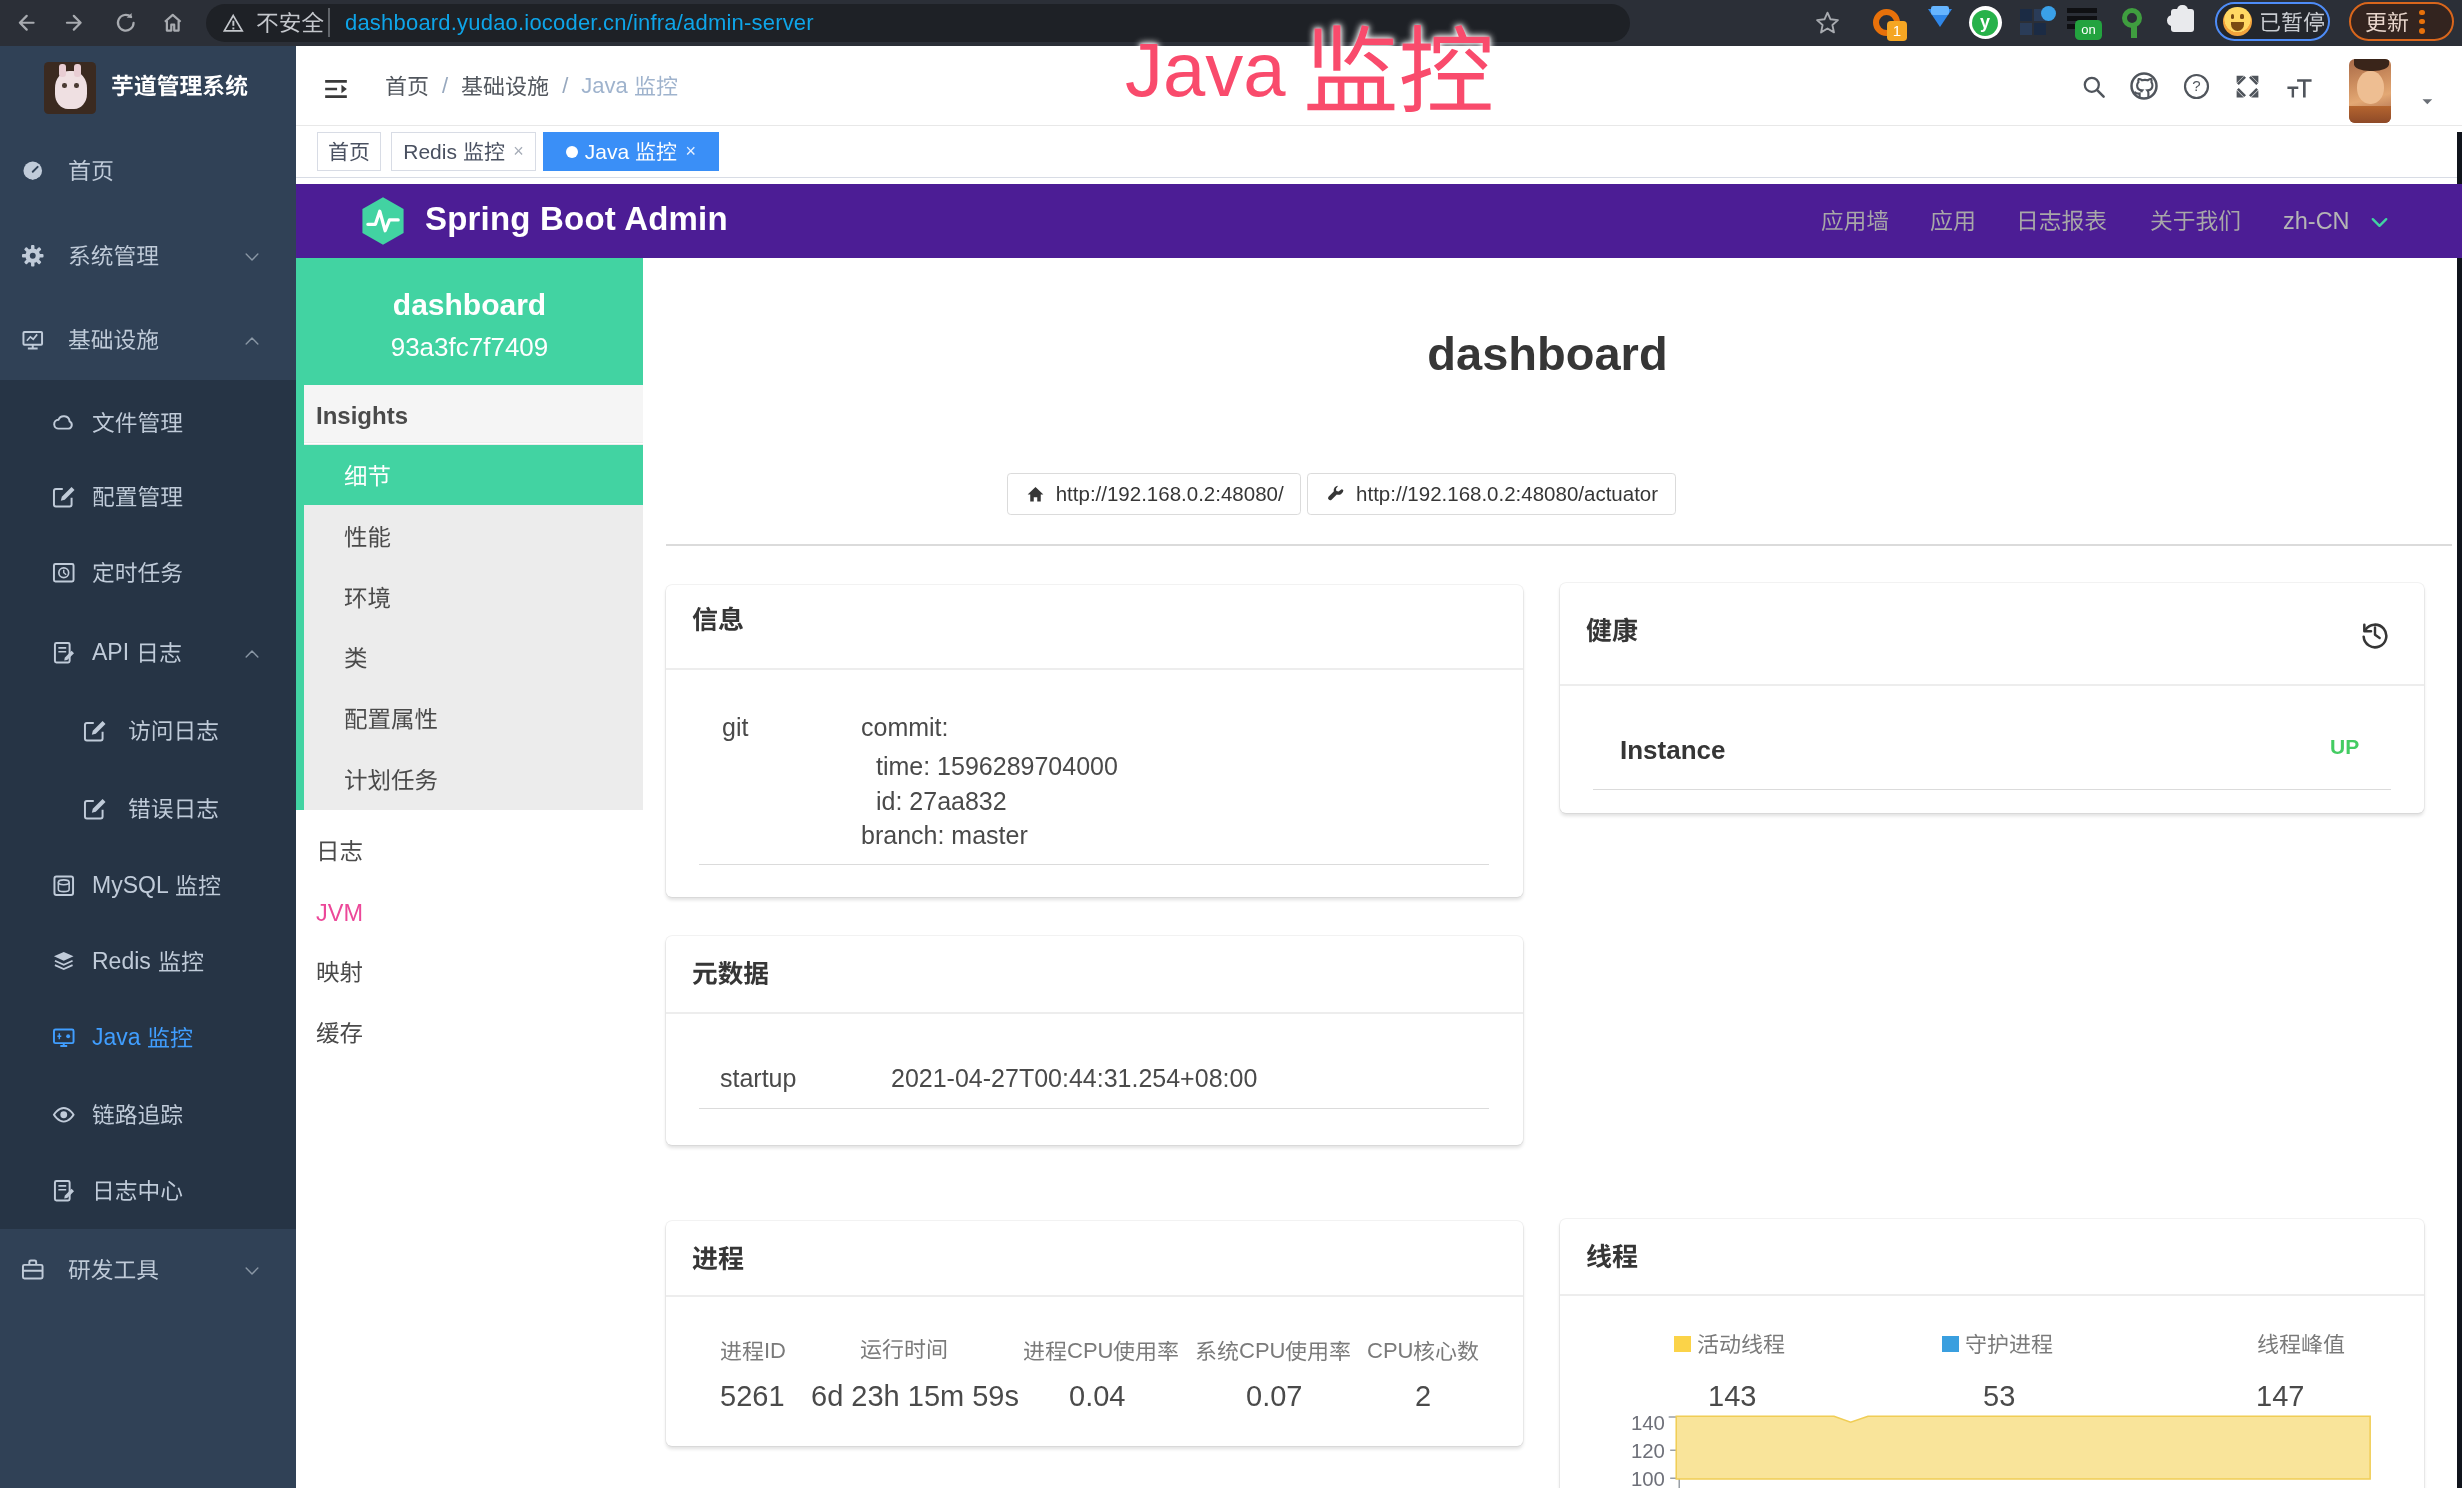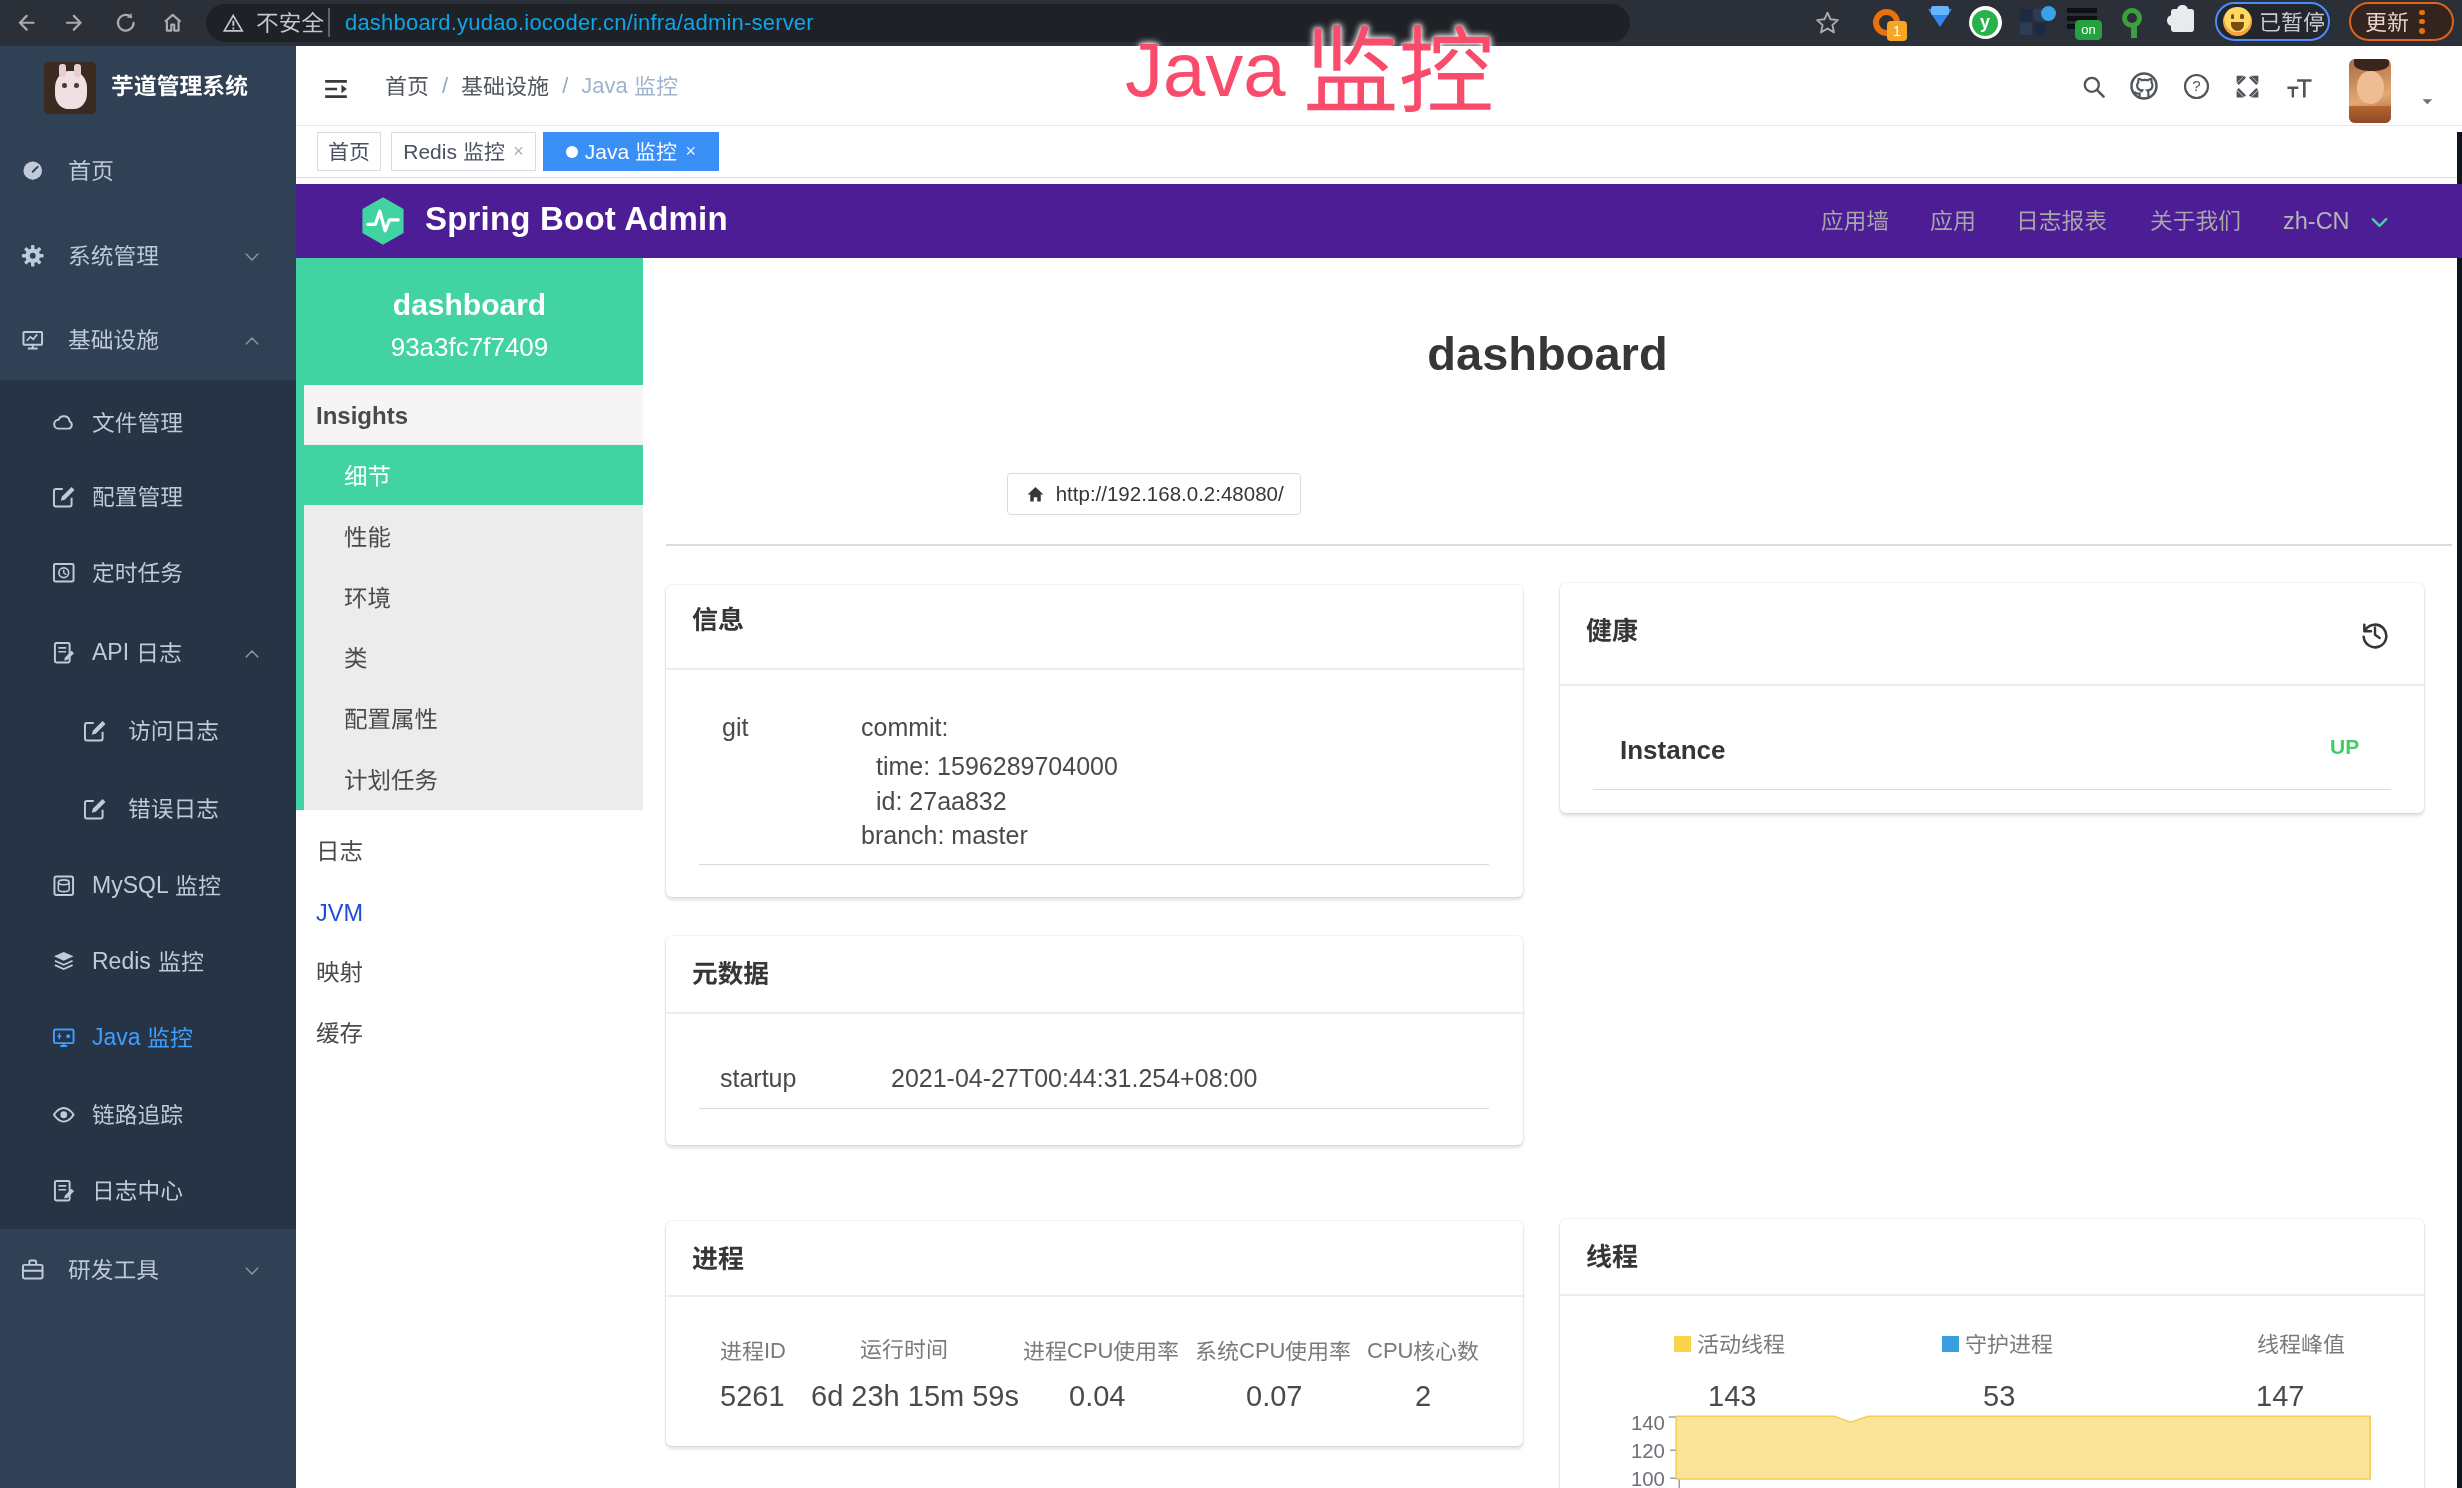--- a/index.html
+++ b/index.html
@@ -430,38 +430,44 @@
     <div class="abs" style="left:48px;top:510px"><svg class="" style="width:94px;height:23.5px;vertical-align:-2.8px;" viewBox="0 0 4000 1000" fill="#4a4a4a">
         <path d="M137 105C193 152 263 220 295 263L346 207C312 166 241 102 186 57ZM46 354V428H205V787C205 830 174 860 155 872C169 887 189 921 196 941C212 920 240 898 429 764C421 750 409 718 404 698L281 782V354ZM626 43V372H372V449H626V960H705V449H959V372H705V43Z"></path>
         <path transform="translate(1000 0)" d="M646 150V699H719V150ZM840 50V863C840 880 833 885 815 886C798 886 741 887 677 885C687 906 699 939 702 959C789 959 840 957 871 945C901 932 913 911 913 862V50ZM309 102C361 144 423 205 452 245L505 199C476 159 412 101 359 62ZM462 403C428 486 384 563 331 632C310 560 292 475 279 381L595 345L588 274L270 310C261 225 256 134 256 41H179C180 136 186 229 196 319L36 337L43 408L205 390C221 505 244 611 274 699C205 772 125 833 38 879C54 894 80 923 91 939C167 894 238 839 302 775C350 887 410 956 480 956C549 956 576 911 590 759C570 752 543 736 527 719C521 836 509 882 484 882C442 882 397 819 358 714C429 630 488 533 534 424Z"></path>
         <path transform="translate(2000 0)" d="M343 849V921H944V849H677V540H960V468H677V189C767 172 852 151 920 128L864 65C741 110 523 149 337 174C345 191 356 219 359 237C437 228 520 217 601 203V468H304V540H601V849ZM295 40C232 197 130 351 22 449C36 467 60 506 68 524C108 485 148 439 186 388V960H260V277C301 209 338 136 367 63Z"></path>
         <path transform="translate(3000 0)" d="M446 499C442 535 435 568 427 598H126V664H404C346 793 235 860 57 894C70 909 91 942 98 958C296 911 420 827 484 664H788C771 796 751 857 728 876C717 885 705 886 684 886C660 886 595 885 532 879C545 898 554 926 556 946C616 949 675 950 706 949C742 947 765 941 787 921C822 890 844 814 866 632C868 621 870 598 870 598H505C513 569 519 538 524 505ZM745 207C686 267 604 315 509 353C430 319 367 276 324 221L338 207ZM382 39C330 126 231 229 90 301C106 313 127 340 137 357C188 329 234 297 275 264C315 311 365 351 424 383C305 421 173 445 46 457C58 474 71 504 76 523C222 505 373 474 508 423C624 470 764 498 919 511C928 490 945 460 961 443C827 436 702 417 597 385C708 331 802 261 862 170L817 139L804 143H397C421 114 442 84 460 54Z"></path>
       </svg></div>
     <div class="abs" style="left:20px;top:581px"><svg class="" style="width:47px;height:23.5px;vertical-align:-2.8px;" viewBox="0 0 2000 1000" fill="#4a4a4a">
         <path d="M253 528H752V809H253ZM253 454V183H752V454ZM176 108V949H253V884H752V944H832V108Z"></path>
         <path transform="translate(1000 0)" d="M270 624V842C270 924 301 946 416 946C440 946 618 946 644 946C741 946 765 913 776 782C755 777 724 767 707 754C702 861 693 878 639 878C600 878 450 878 420 878C356 878 345 871 345 841V624ZM378 564C460 612 556 686 601 737L656 686C608 634 510 565 430 519ZM744 648C794 733 850 847 873 916L946 885C921 818 862 706 812 623ZM150 633C130 711 95 812 50 875L117 910C162 844 196 737 217 656ZM459 40V184H56V256H459V426H121V497H886V426H537V256H947V184H537V40Z"></path>
       </svg></div>
-    <div class="abs" style="left:20px;top:642px;font-size:23.5px;color:#1d4ed8">JVM</div>
+    <div class="abs" style="left:20px;top:642px;font-size:23.5px;color:#ec4899">JVM</div>
     <div class="abs" style="left:20px;top:702px"><svg class="" style="width:47px;height:23.5px;vertical-align:-2.8px;" viewBox="0 0 2000 1000" fill="#4a4a4a">
         <path d="M630 45V200H438V531H371V600H614C586 721 513 826 326 902C342 915 363 942 373 958C553 883 635 778 672 659C721 799 801 904 920 963C931 944 952 916 969 902C846 850 764 741 721 600H966V531H908V200H699V45ZM506 531V269H630V426C630 462 629 497 625 531ZM838 531H695C698 497 699 462 699 426V269H838ZM270 470V702H145V470ZM270 404H145V181H270ZM76 113V852H145V770H340V113Z"></path>
         <path transform="translate(1000 0)" d="M533 459C583 531 632 630 650 695L714 666C693 601 644 505 591 433ZM191 351H390V434H191ZM191 294V212H390V294ZM191 490H390V575H191ZM52 575V642H307C237 732 136 810 31 860C46 872 72 900 82 914C197 851 310 756 388 642H390V876C390 890 385 895 370 895C355 896 307 897 256 895C265 913 276 943 280 961C350 961 396 959 424 949C450 937 460 916 460 876V152H298C311 122 327 85 340 50L263 39C256 72 242 117 228 152H123V575ZM778 44V271H498V343H778V866C778 884 771 888 753 889C737 890 681 890 619 888C630 908 641 940 645 959C727 960 777 958 807 945C837 934 849 913 849 866V343H958V271H849V44Z"></path>
       </svg></div>
     <div class="abs" style="left:20px;top:763px"><svg class="" style="width:47px;height:23.5px;vertical-align:-2.8px;" viewBox="0 0 2000 1000" fill="#4a4a4a">
         <path d="M35 828 52 902C141 870 260 829 373 789L361 729C239 767 116 805 35 828ZM599 162C611 206 622 264 626 298L690 283C685 251 672 195 659 152ZM879 47C762 73 549 90 375 96C382 112 391 137 392 154C569 150 786 133 923 103ZM56 456C71 449 95 443 218 429C174 492 134 542 116 562C85 598 61 623 40 628C48 646 59 681 63 696C84 684 118 675 368 624C366 608 365 580 366 560L169 596C247 508 324 400 388 291L325 253C306 290 284 327 262 362L135 373C194 287 253 177 298 70L224 41C183 160 111 289 88 322C67 356 49 379 31 383C40 403 52 440 56 456ZM420 183C438 223 458 277 467 310L528 289C519 258 497 206 478 167ZM840 141C819 191 781 261 747 310H390V372H511L504 451H350V515H495C471 660 418 817 283 906C300 918 323 941 333 958C426 893 484 801 520 701C552 749 590 792 635 828C576 864 507 888 432 905C445 918 466 946 473 962C554 942 628 912 692 869C759 912 839 944 927 963C937 943 958 914 974 899C891 884 815 858 750 823C811 767 858 694 888 599L846 580L832 583H554L567 515H952V451H576L584 372H940V310H820C849 266 883 213 911 164ZM559 641H800C775 700 738 748 693 787C636 746 591 697 559 641Z"></path>
         <path transform="translate(1000 0)" d="M613 531V614H335V684H613V870C613 884 610 888 592 889C574 890 514 890 448 888C458 909 468 938 471 959C557 959 613 959 647 948C680 936 689 915 689 871V684H957V614H689V556C762 510 840 448 894 388L846 351L831 355H420V424H761C718 464 663 505 613 531ZM385 40C373 83 359 127 342 171H63V243H311C246 381 153 510 31 596C43 613 61 645 69 664C112 633 152 598 188 560V958H264V469C316 399 358 323 394 243H939V171H424C438 134 451 96 462 59Z"></path>
       </svg></div>
   </div>
 <div class="abs" style="left:643px;top:258px;width:1809px;height:1231px;background:#fff">
     <div class="abs" style="left:0;top:68px;width:1809px;text-align:center;font-size:47px;font-weight:bold;color:#363636">dashboard</div>
     <div class="abs row" style="left:364px;top:215px;gap:6px">
       <div class="row" style="height:42px;border:1.5px solid #dbdbdb;border-radius:3.8px;background:#fff;padding:0 16.7px;gap:10px">
         <svg style="" width="21" height="21" viewBox="0 0 48 48">
           <path d="M6 24L24 7l18 17h-6v16H28v-10h-8v10H12V24Z" fill="#363636"></path>
         </svg>
         <span style="font-size:20.5px;color:#363636">http://192.168.0.2:48080/</span>
+      </div>
+      <div class="row" style="height:42px;border:1.5px solid #dbdbdb;border-radius:3.8px;background:#fff;padding:0 16.7px;gap:10px">
+        <svg style="" width="21" height="21" viewBox="0 0 48 48">
+          <path d="M42 14a11 11 0 0 1-15 10L15 36a5 5 0 0 1-7-7l12-12A11 11 0 0 1 30 4l-5 7l1 5l5 1l7-5a11 11 0 0 1 4 2Z" fill="#363636"></path>
+        </svg>
+        <span style="font-size:20.5px;color:#363636">http://192.168.0.2:48080/actuator</span>
       </div>
     </div>
     <div class="abs" style="left:23px;top:286px;width:1786px;height:1.5px;background:#dbdbdb"></div>
     <div class="abs" style="left:23px;top:327px;width:857px;height:312px;background:#fff;border-radius:6px;box-shadow:0 2.3px 3.8px rgba(10,10,10,.12),0 0 0 0.8px rgba(10,10,10,.06)">
       <div class="abs" style="left:26px;top:20.5px"><svg class="" style="width:52px;height:26px;vertical-align:-3.1px;" viewBox="0 0 2000 1000" fill="#363636">
           <path d="M383 337V431H887V337ZM383 483V576H887V483ZM368 633V968H470V937H794V965H900V633ZM470 841V728H794V841ZM539 67C561 103 586 151 601 187H313V284H961V187H655L714 161C699 125 668 69 641 28ZM235 34C188 176 108 319 24 410C43 438 75 501 85 528C110 500 134 468 158 434V972H268V243C296 185 321 125 342 67Z"></path>
           <path transform="translate(1000 0)" d="M297 341H694V388H297ZM297 474H694V520H297ZM297 210H694V256H297ZM252 673V812C252 919 288 952 430 952C459 952 591 952 621 952C734 952 769 918 783 778C751 771 699 754 673 735C668 830 660 844 612 844C577 844 468 844 442 844C383 844 374 840 374 810V673ZM742 682C786 751 831 843 845 902L960 852C943 791 894 704 849 638ZM126 657C104 726 66 810 30 867L141 921C174 861 207 769 232 701ZM414 643C460 690 513 756 533 801L631 744C611 705 569 653 527 612H815V119H540C554 95 570 68 584 38L438 20C433 49 423 86 412 119H181V612H470Z"></path>
         </svg></div>
       <div class="abs" style="left:0;top:83px;width:857px;height:1.5px;background:#ededed"></div>
     </div>

